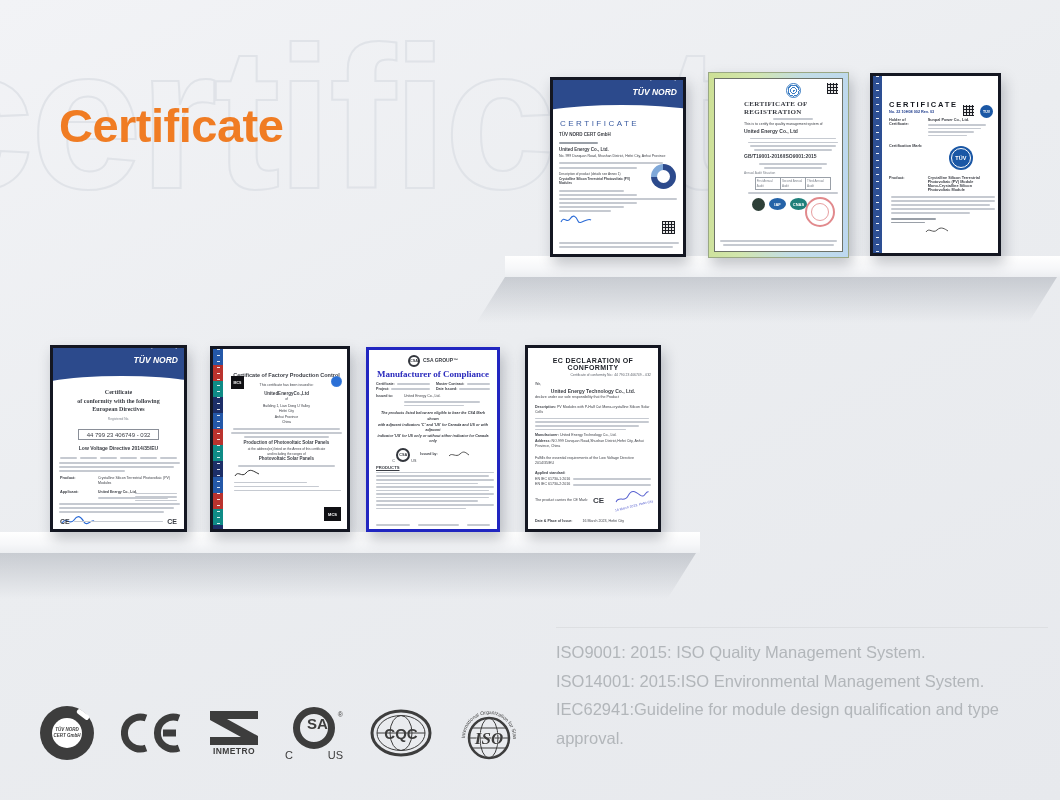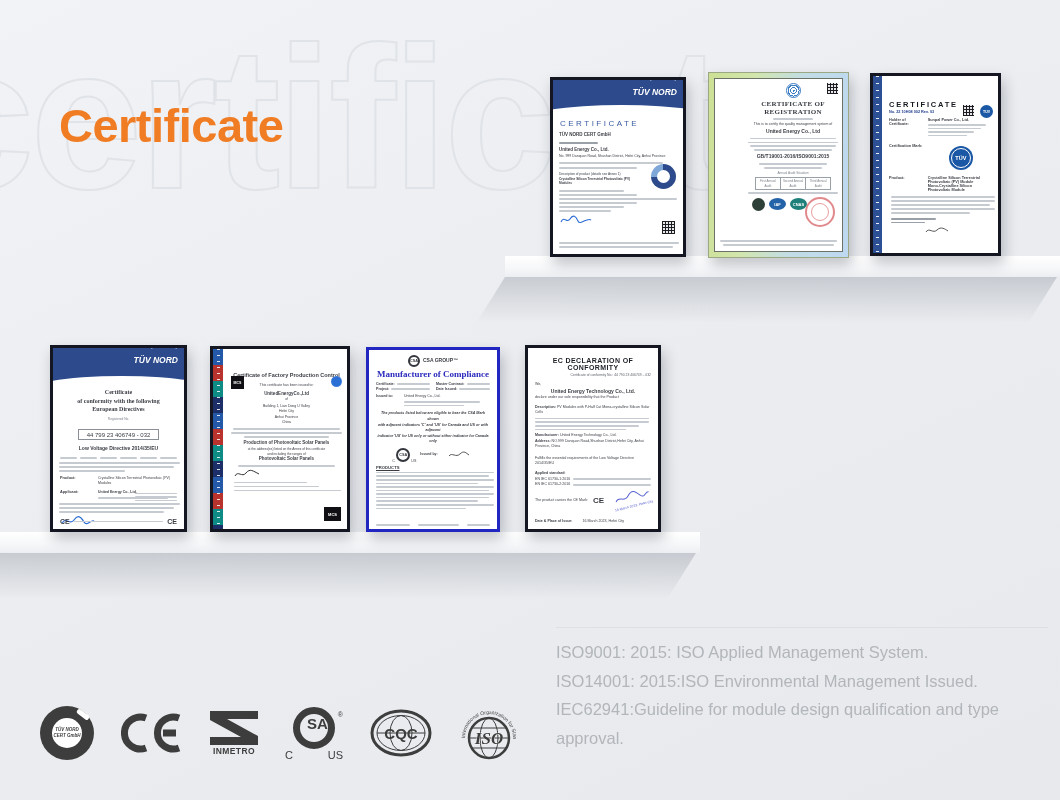--- a/index.html
+++ b/index.html
@@ -67,21 +67,21 @@
               margin:7px 0 4px 7px; }
   .seal-blue { position:absolute; right:7px; top:84px; width:25px; height:25px; border-radius:50%;
                background:conic-gradient(#2c4a8c 0 75%, #7fa8d9 75% 100%); }
   .seal-blue::after { content:""; position:absolute; inset:6px; background:#fff; border-radius:50%; }
   .qr { width:13px; height:13px;
         background-image:repeating-linear-gradient(0deg,#1c1e24 0 1px,transparent 1px 3px),
                          repeating-linear-gradient(90deg,#1c1e24 0 1px,#e8e8e8 1px 3px); }
 
   
   .cb-in { background:#fff; border:1px solid #6d7268; height:100%; position:relative;
-           text-align:center; overflow:hidden;padding-left:29px; }
+           overflow:hidden;padding-left:29px; }
   .cb-logo { width:15px; height:15px; border-radius:50%; margin:4px auto 2px;
              background:repeating-radial-gradient(circle at 50% 50%, #3f7fc4 0 1px, #fff 1px 2.5px);
              border:1px solid #3f7fc4; }
   .cb-qr { position:absolute; right:4px; top:4px; }
   .cb-table { display:flex; width:78%; margin:2px auto; border:0.5px solid #9aa0a8; }
   .cb-table>div { flex:1; border-left:0.5px solid #9aa0a8; font-size:3px; line-height:1.4;
                   padding:1px; color:#7d838c; }
   .cb-table>div:first-child { border-left:none; }
   .cb-seals { display:flex; gap:4px; justify-content:flex-start; padding-left:8px;
               align-items:center; margin-top:4px; }
@@ -614,19 +614,19 @@
         <line x1="10" y1="34" x2="50" y2="34" stroke="#3d3d3d" stroke-width="1"></line>
         <line x1="13" y1="24" x2="47" y2="24" stroke="#3d3d3d" stroke-width="1"></line>
         <line x1="13" y1="44" x2="47" y2="44" stroke="#3d3d3d" stroke-width="1"></line>
         <text x="30" y="40" text-anchor="middle" font-size="17" font-weight="bold" font-style="italic" fill="#3d3d3d" stroke="#ffffff" stroke-width="0.6" paint-order="stroke" font-family="Liberation Serif, serif">ISO</text>
       </svg>
     </div>
   </div>
 
   <div class="standards">
     <ul class="std-list">
-      <li class="std-item">ISO9001: 2015: ISO Applied Management System.</li>
-      <li class="std-item">ISO14001: 2015:ISO Environmental Management Issued.</li>
+      <li class="std-item">ISO9001: 2015: ISO Quality Management System.</li>
+      <li class="std-item">ISO14001: 2015:ISO Environmental Management System.</li>
       <li class="std-item">IEC62941:Guideline for module design qualification and type approval.</li>
     </ul>
   </div>
 
 </div>
 
 </body></html>

